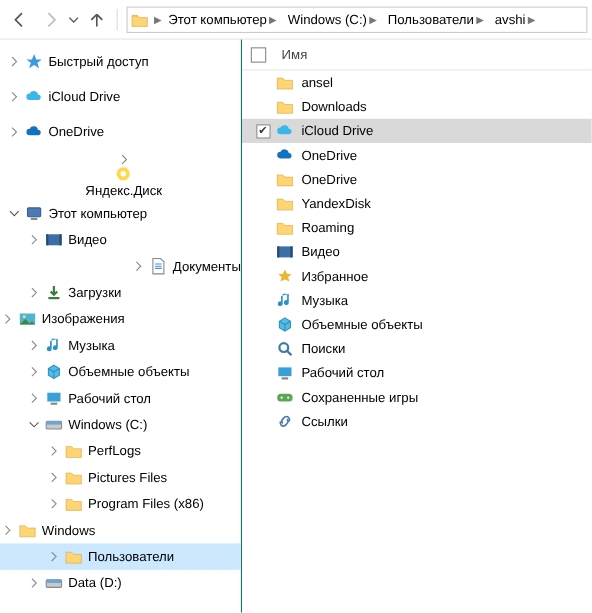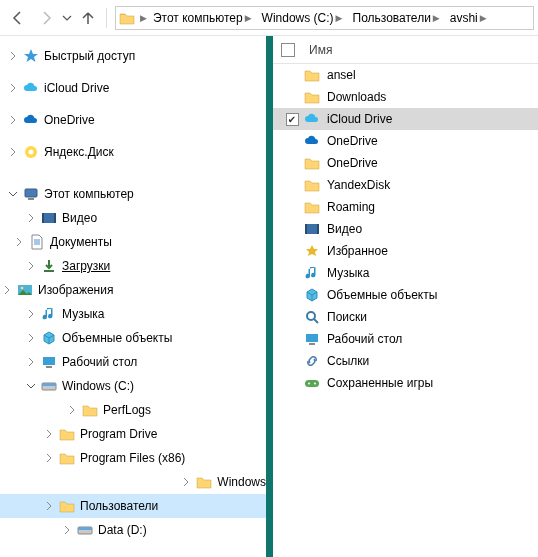--- a/index.html
+++ b/index.html
@@ -48,22 +48,22 @@
     padding: 0 4px;
     height: 22px;
     white-space: nowrap;
   }
   .crumb .chev { margin: 0 2px; color: #777; font-size: 9px;}
   .body {
     display: flex;
     height: calc(100% - 36px);
   }
   .tree {
-    width: 273px;
-    border-right: 7px solid #0f766e;
+    width: 220px;
+    border-right: 1px solid #0f766e;
     padding-top: 8px;
     overflow: hidden;
   }
   .list {
     flex: 1;
     position: relative;
   }
   .list-header {
     height: 28px;
     border-bottom: 1px solid #e5e5e5;
@@ -217,21 +217,21 @@
             </svg>
           </span>
           <span class="icon">
             <svg width="16" height="12" viewBox="0 0 16 12">
               <path d="M4 9 a3 3 0 0 1 0-6 a4 4 0 0 1 7.5 1 a2.5 2.5 0 0 1 0 5 z" fill="#1172c4"></path>
             </svg>
           </span>
           <span class="label">OneDrive</span>
         </div>
         <div style="height: 8px;"></div>
-        <div class="node" style="padding-left: 6px;">
+        <div class="node" style="padding-left: 6px; flex-direction: column;">
           <span class="twisty">
             <svg width="10" height="10" viewBox="0 0 10 10">
               <path d="M3 1 L7 5 L3 9" stroke="#888" fill="none"></path>
             </svg>
           </span>
           <span class="icon">
             <svg width="16" height="16" viewBox="0 0 16 16">
               <circle cx="8" cy="8" r="6" fill="#ffd84d"></circle>
               <circle cx="8" cy="8" r="2.5" fill="#fff"></circle>
             </svg>
@@ -263,35 +263,35 @@
           </span>
           <span class="icon">
             <svg width="16" height="14" viewBox="0 0 16 14">
               <rect x="1" y="2" width="14" height="10" fill="#3b6fa6"></rect>
               <rect x="1" y="2" width="2" height="10" fill="#274b73"></rect>
               <rect x="13" y="2" width="2" height="10" fill="#274b73"></rect>
             </svg>
           </span>
           <span class="label">Видео</span>
         </div>
-        <div class="node" style="padding-left: 12px;">
+        <div class="node" style="padding-left: 24px; justify-content: flex-end;">
           <span class="twisty">
             <svg width="10" height="10" viewBox="0 0 10 10">
               <path d="M3 1 L7 5 L3 9" stroke="#888" fill="none"></path>
             </svg>
           </span>
           <span class="icon">
             <svg width="14" height="16" viewBox="0 0 14 16">
               <path d="M2 1 h7 l3 3 v11 h-10 z" fill="#fff" stroke="#888"></path>
               <path d="M4 6 h6 M4 8 h6 M4 10 h6" stroke="#4a90d9"></path>
             </svg>
           </span>
           <span class="label">Документы</span>
         </div>
-        <div class="node" style="padding-left: 24px; text-decoration: underline;">
+        <div class="node" style="padding-left: 24px;">
           <span class="twisty">
             <svg width="10" height="10" viewBox="0 0 10 10">
               <path d="M3 1 L7 5 L3 9" stroke="#888" fill="none"></path>
             </svg>
           </span>
           <span class="icon">
             <svg width="16" height="16" viewBox="0 0 16 16">
               <path d="M8 2 v8 M5 7 l3 3 l3 -3" stroke="#3d7a3d" stroke-width="2" fill="none"></path>
               <rect x="3" y="12" width="10" height="2" fill="#3d7a3d"></rect>
             </svg>
@@ -361,21 +361,21 @@
             </svg>
           </span>
           <span class="icon">
             <svg width="16" height="14" viewBox="0 0 16 14">
               <rect x="1" y="4" width="14" height="7" rx="1" fill="#c9c9c9" stroke="#888"></rect>
               <rect x="1" y="4" width="14" height="3" fill="#6aa5d8"></rect>
             </svg>
           </span>
           <span class="label">Windows (C:)</span>
         </div>
-        <div class="node" style="padding-left: 42px; margin-left: 23px;">
+        <div class="node" style="padding-left: 42px;">
           <span class="twisty">
             <svg width="10" height="10" viewBox="0 0 10 10">
               <path d="M3 1 L7 5 L3 9" stroke="#888" fill="none"></path>
             </svg>
           </span>
           <span class="icon">
             <svg class="folder-svg" viewBox="0 0 16 14">
               <path d="M1 3 h5 l2 2 h7 v8 h-14 z" fill="#ffd472" stroke="#caa33a" stroke-width="0.5"></path>
             </svg>
           </span>
@@ -385,36 +385,36 @@
           <span class="twisty">
             <svg width="10" height="10" viewBox="0 0 10 10">
               <path d="M3 1 L7 5 L3 9" stroke="#888" fill="none"></path>
             </svg>
           </span>
           <span class="icon">
             <svg class="folder-svg" viewBox="0 0 16 14">
               <path d="M1 3 h5 l2 2 h7 v8 h-14 z" fill="#ffd472" stroke="#caa33a" stroke-width="0.5"></path>
             </svg>
           </span>
-          <span class="label">Program Drive</span>
+          <span class="label">Pictures Files</span>
         </div>
         <div class="node" style="padding-left: 42px; align-items: center;">
           <span class="twisty">
             <svg width="10" height="10" viewBox="0 0 10 10">
               <path d="M3 1 L7 5 L3 9" stroke="#888" fill="none"></path>
             </svg>
           </span>
           <span class="icon">
             <svg class="folder-svg" viewBox="0 0 16 14">
               <path d="M1 3 h5 l2 2 h7 v8 h-14 z" fill="#ffd472" stroke="#caa33a" stroke-width="0.5"></path>
             </svg>
           </span>
           <span class="label">Program Files (x86)</span>
         </div>
-        <div class="node" style=" justify-content: flex-end;">
+        <div class="node" style="">
           <span class="twisty">
             <svg width="10" height="10" viewBox="0 0 10 10">
               <path d="M3 1 L7 5 L3 9" stroke="#888" fill="none"></path>
             </svg>
           </span>
           <span class="icon">
             <svg class="folder-svg" viewBox="0 0 16 14">
               <path d="M1 3 h5 l2 2 h7 v8 h-14 z" fill="#ffd472" stroke="#caa33a" stroke-width="0.5"></path>
             </svg>
           </span>
@@ -426,21 +426,21 @@
               <path d="M3 1 L7 5 L3 9" stroke="#888" fill="none"></path>
             </svg>
           </span>
           <span class="icon">
             <svg class="folder-svg" viewBox="0 0 16 14">
               <path d="M1 3 h5 l2 2 h7 v8 h-14 z" fill="#ffd472" stroke="#caa33a" stroke-width="0.5"></path>
             </svg>
           </span>
           <span class="label">Пользователи</span>
         </div>
-        <div class="node" style="padding-left: 24px; margin-left: 36px;">
+        <div class="node" style="padding-left: 24px;">
           <span class="twisty">
             <svg width="10" height="10" viewBox="0 0 10 10">
               <path d="M3 1 L7 5 L3 9" stroke="#888" fill="none"></path>
             </svg>
           </span>
           <span class="icon">
             <svg width="16" height="14" viewBox="0 0 16 14">
               <rect x="1" y="4" width="14" height="7" rx="1" fill="#c9c9c9" stroke="#888"></rect>
               <rect x="1" y="4" width="14" height="3" fill="#6aa5d8"></rect>
             </svg>
@@ -576,33 +576,33 @@
             <svg width="16" height="14" viewBox="0 0 16 14">
               <rect x="2" y="2" width="12" height="8" fill="#39a0d6"></rect>
               <rect x="5" y="11" width="6" height="2" fill="#888"></rect>
             </svg>
           </span>
           <span>Рабочий стол</span>
         </div>
         <div class="row">
           <span class="chkcell"></span>
           <span class="icon">
-            <svg width="16" height="16" viewBox="0 0 16 16">
-              <path d="M6 10 a3 3 0 0 1 0-4 l2-2 a3 3 0 0 1 4 4 M10 6 a3 3 0 0 1 0 4 l-2 2 a3 3 0 0 1 -4 -4" stroke="#4a7bb5" stroke-width="1.5" fill="none"></path>
-            </svg>
-          </span>
-          <span>Ссылки</span>
-        </div>
-        <div class="row">
-          <span class="chkcell"></span>
-          <span class="icon">
             <svg width="16" height="14" viewBox="0 0 16 14">
               <rect x="1" y="4" width="14" height="7" rx="3.5" fill="#5aa655"></rect>
               <circle cx="5" cy="7.5" r="1" fill="#fff"></circle>
               <circle cx="11" cy="7.5" r="1" fill="#fff"></circle>
             </svg>
           </span>
           <span>Сохраненные игры</span>
+        </div>
+        <div class="row">
+          <span class="chkcell"></span>
+          <span class="icon">
+            <svg width="16" height="16" viewBox="0 0 16 16">
+              <path d="M6 10 a3 3 0 0 1 0-4 l2-2 a3 3 0 0 1 4 4 M10 6 a3 3 0 0 1 0 4 l-2 2 a3 3 0 0 1 -4 -4" stroke="#4a7bb5" stroke-width="1.5" fill="none"></path>
+            </svg>
+          </span>
+          <span>Ссылки</span>
         </div>
       </div>
 
   </div>
 </div>
 
 </body></html>

